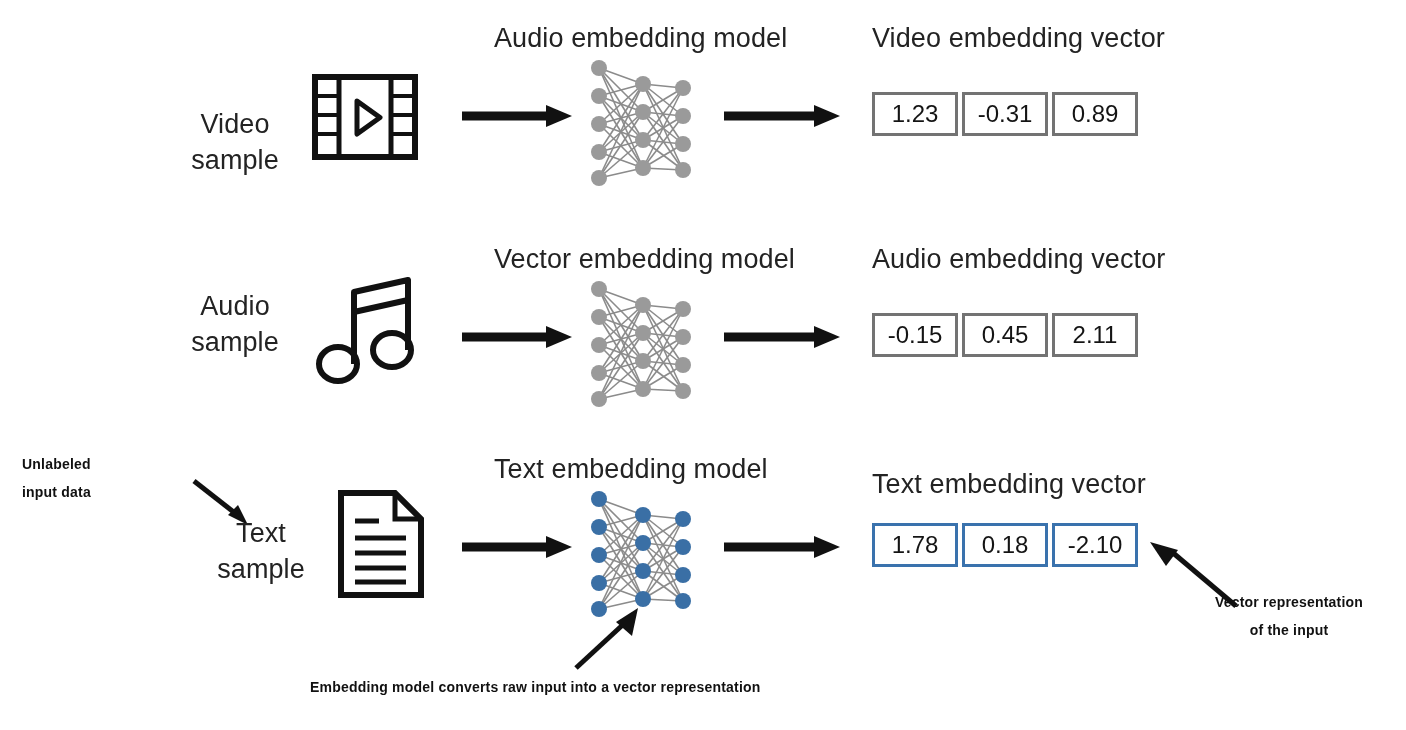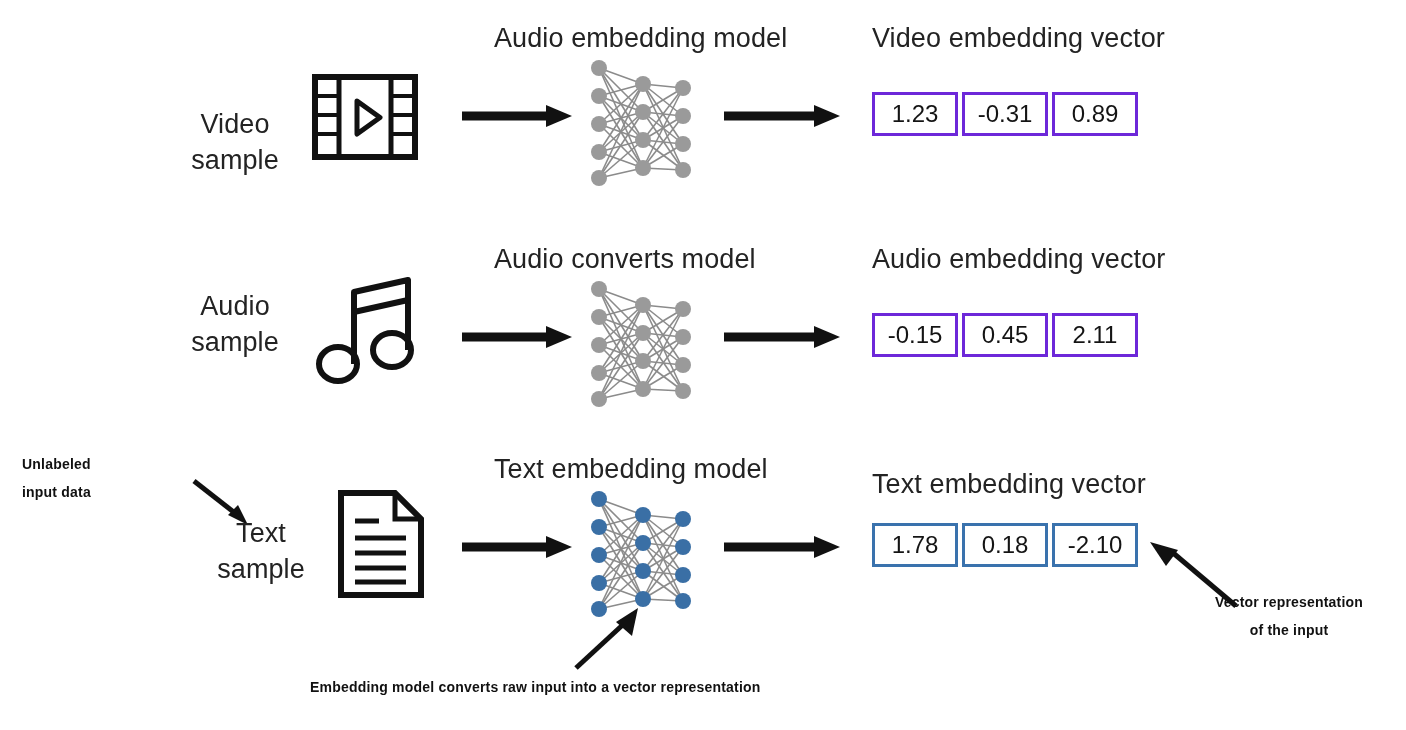--- a/index.html
+++ b/index.html
@@ -42,21 +42,21 @@
 
   
   .vector {
     display: flex;
     gap: 4px;
     align-items: center;
   }
   .vcell {
     width: 86px;
     height: 44px;
-    border: 3px solid #6d28d9;
+    border: 3px solid #737373;
     background: #ffffff;
     display: flex;
     align-items: center;
     justify-content: center;
     font-size: 24px;
     color: #141414;
     box-sizing: border-box;
   }
   .vector.accent .vcell {
     border-color: #3a72ad;
@@ -197,21 +197,21 @@
     </svg>
   </div>
 
   <div class="abs" style="left:462px; top:325px;">
     <svg width="112" height="24" viewBox="0 0 112 24">
       <line x1="0" y1="12" x2="86" y2="12" stroke="#111111" stroke-width="9"></line>
       <path d="M84 1 L110 12 L84 23 Z" fill="#111111"></path>
     </svg>
   </div>
 
-  <div class="abs col-heading" style="left:494px; top:243px;">Audio converts model</div>
+  <div class="abs col-heading" style="left:494px; top:243px;">Vector embedding model</div>
 
   <div class="abs" style="left:586px; top:279px;">
     <svg width="110" height="128" viewBox="0 0 110 128">
       <g stroke="#8b8b8b" stroke-width="1.6" fill="none">
         <line x1="13" y1="10" x2="57" y2="26"></line>
           <line x1="13" y1="10" x2="57" y2="54"></line>
           <line x1="13" y1="10" x2="57" y2="82"></line>
           <line x1="13" y1="10" x2="57" y2="110"></line>
         <line x1="13" y1="38" x2="57" y2="26"></line>
           <line x1="13" y1="38" x2="57" y2="54"></line>

